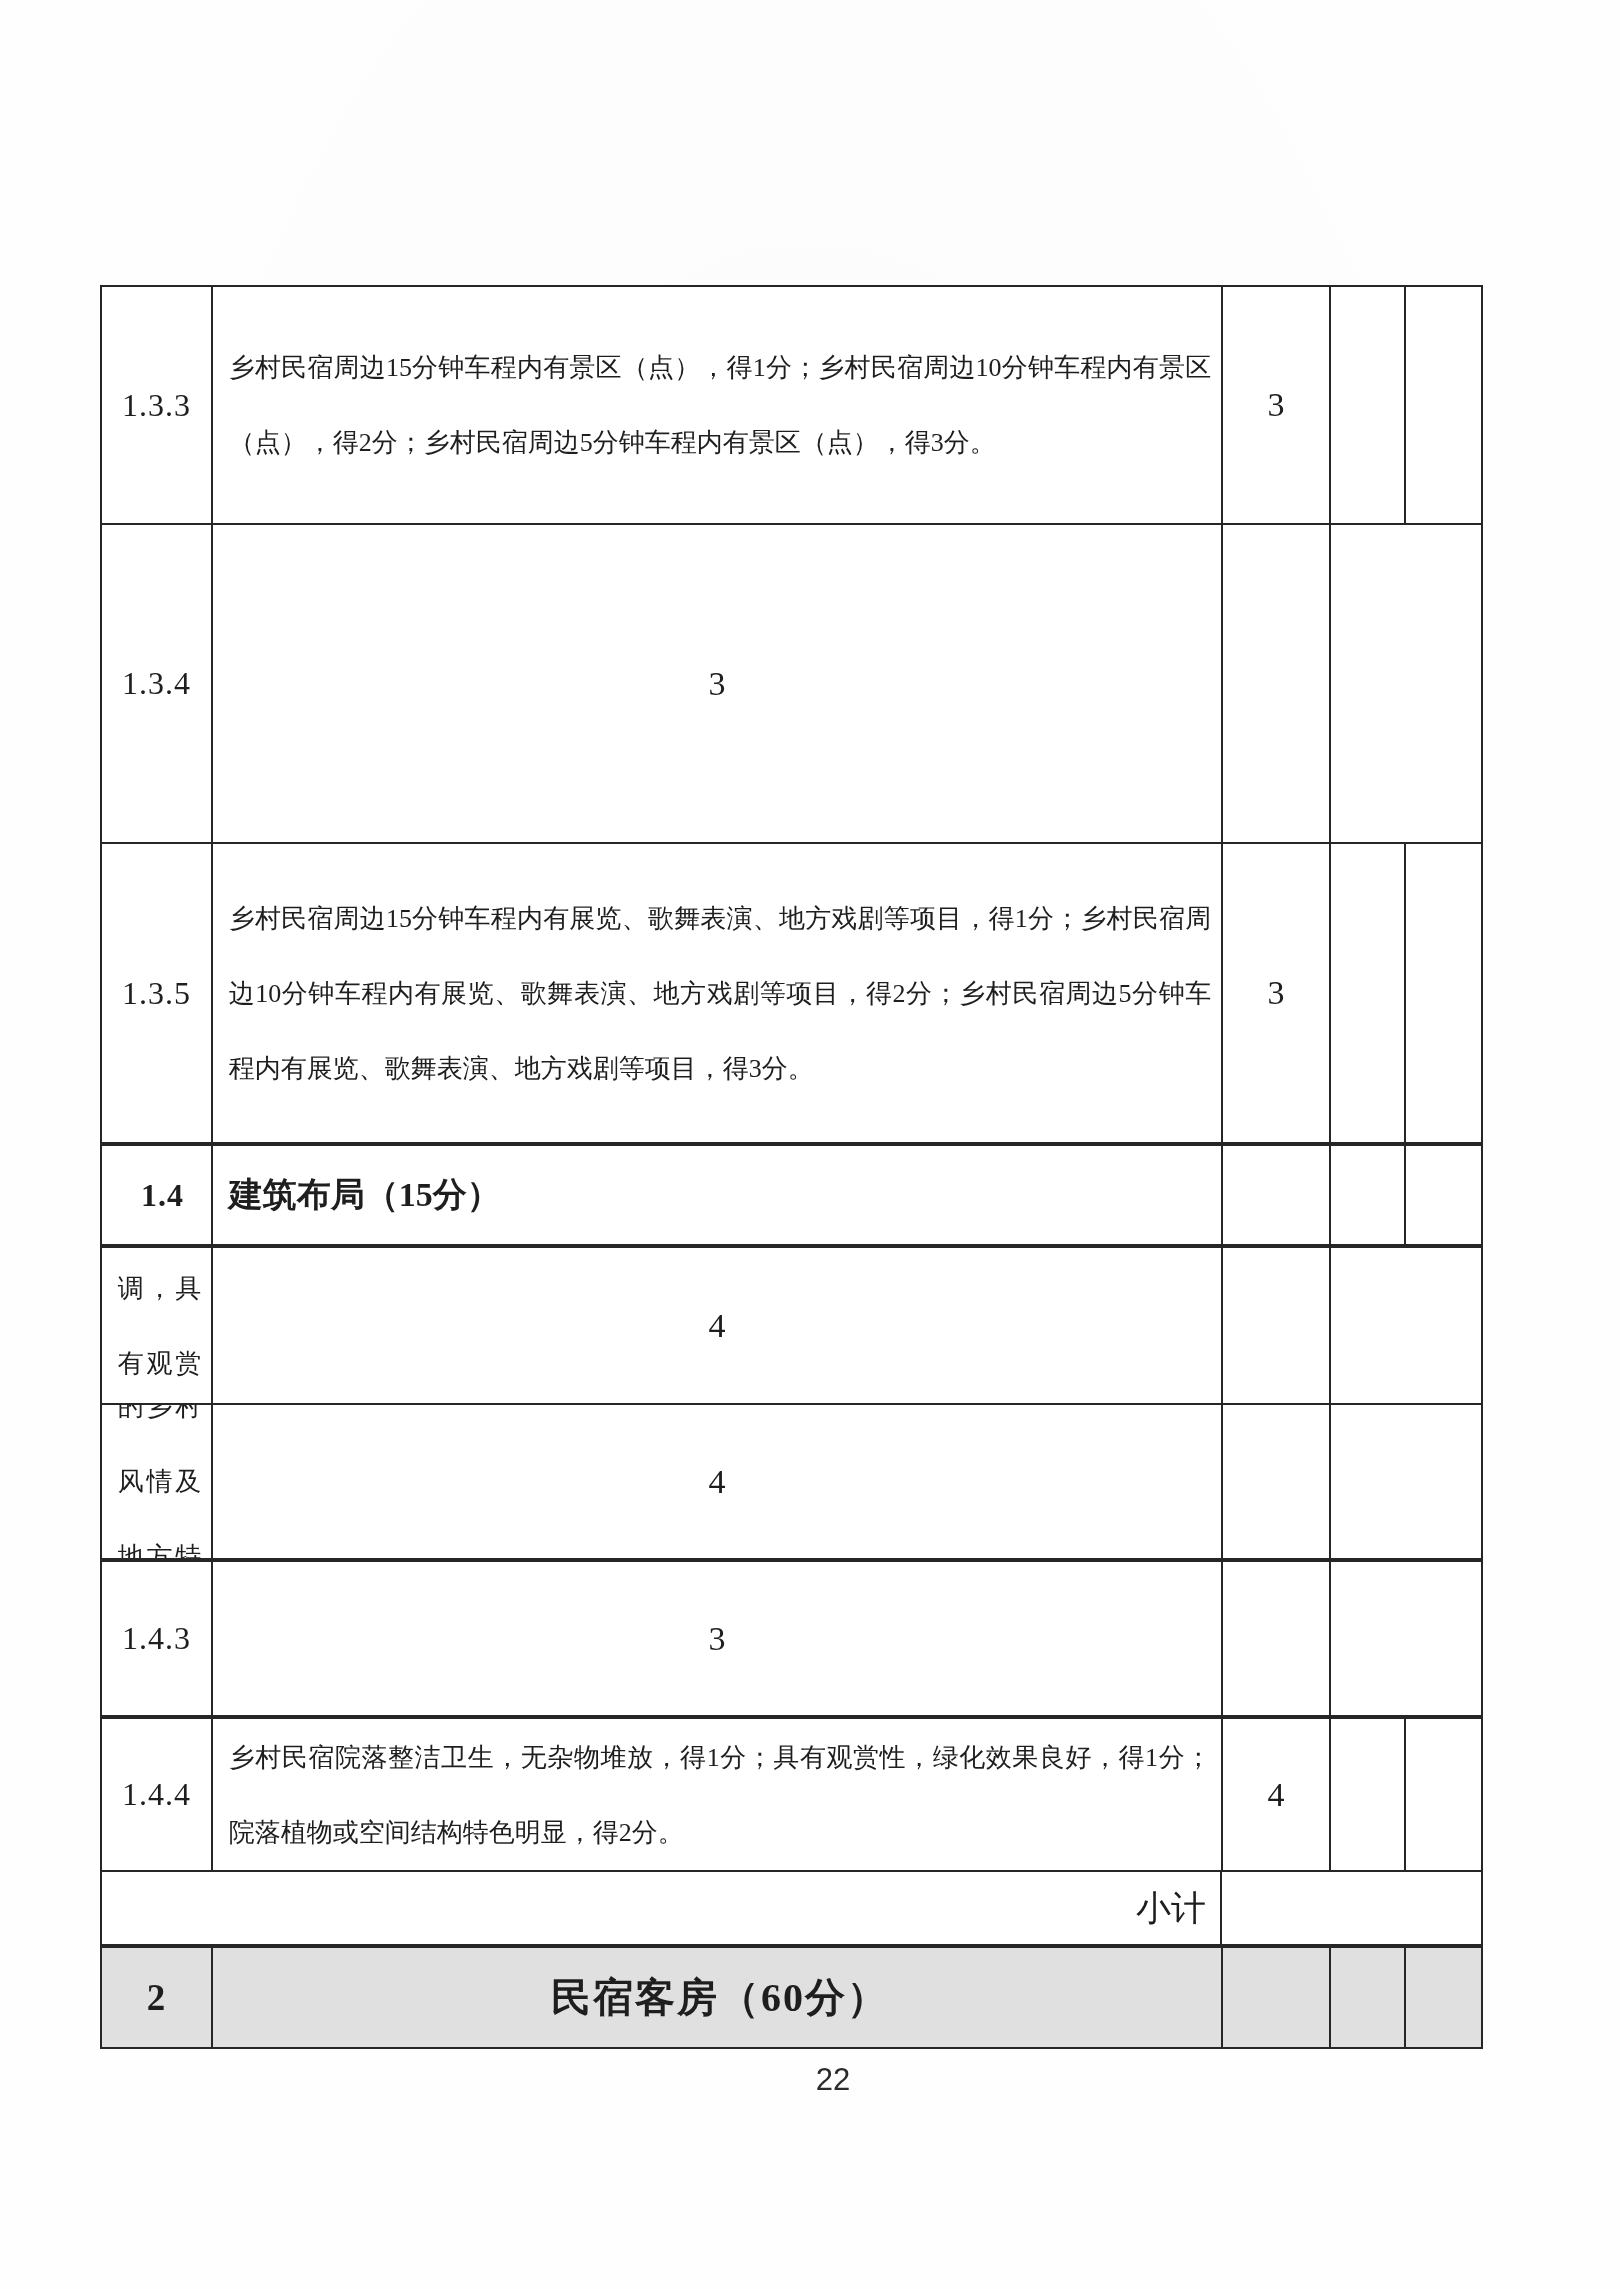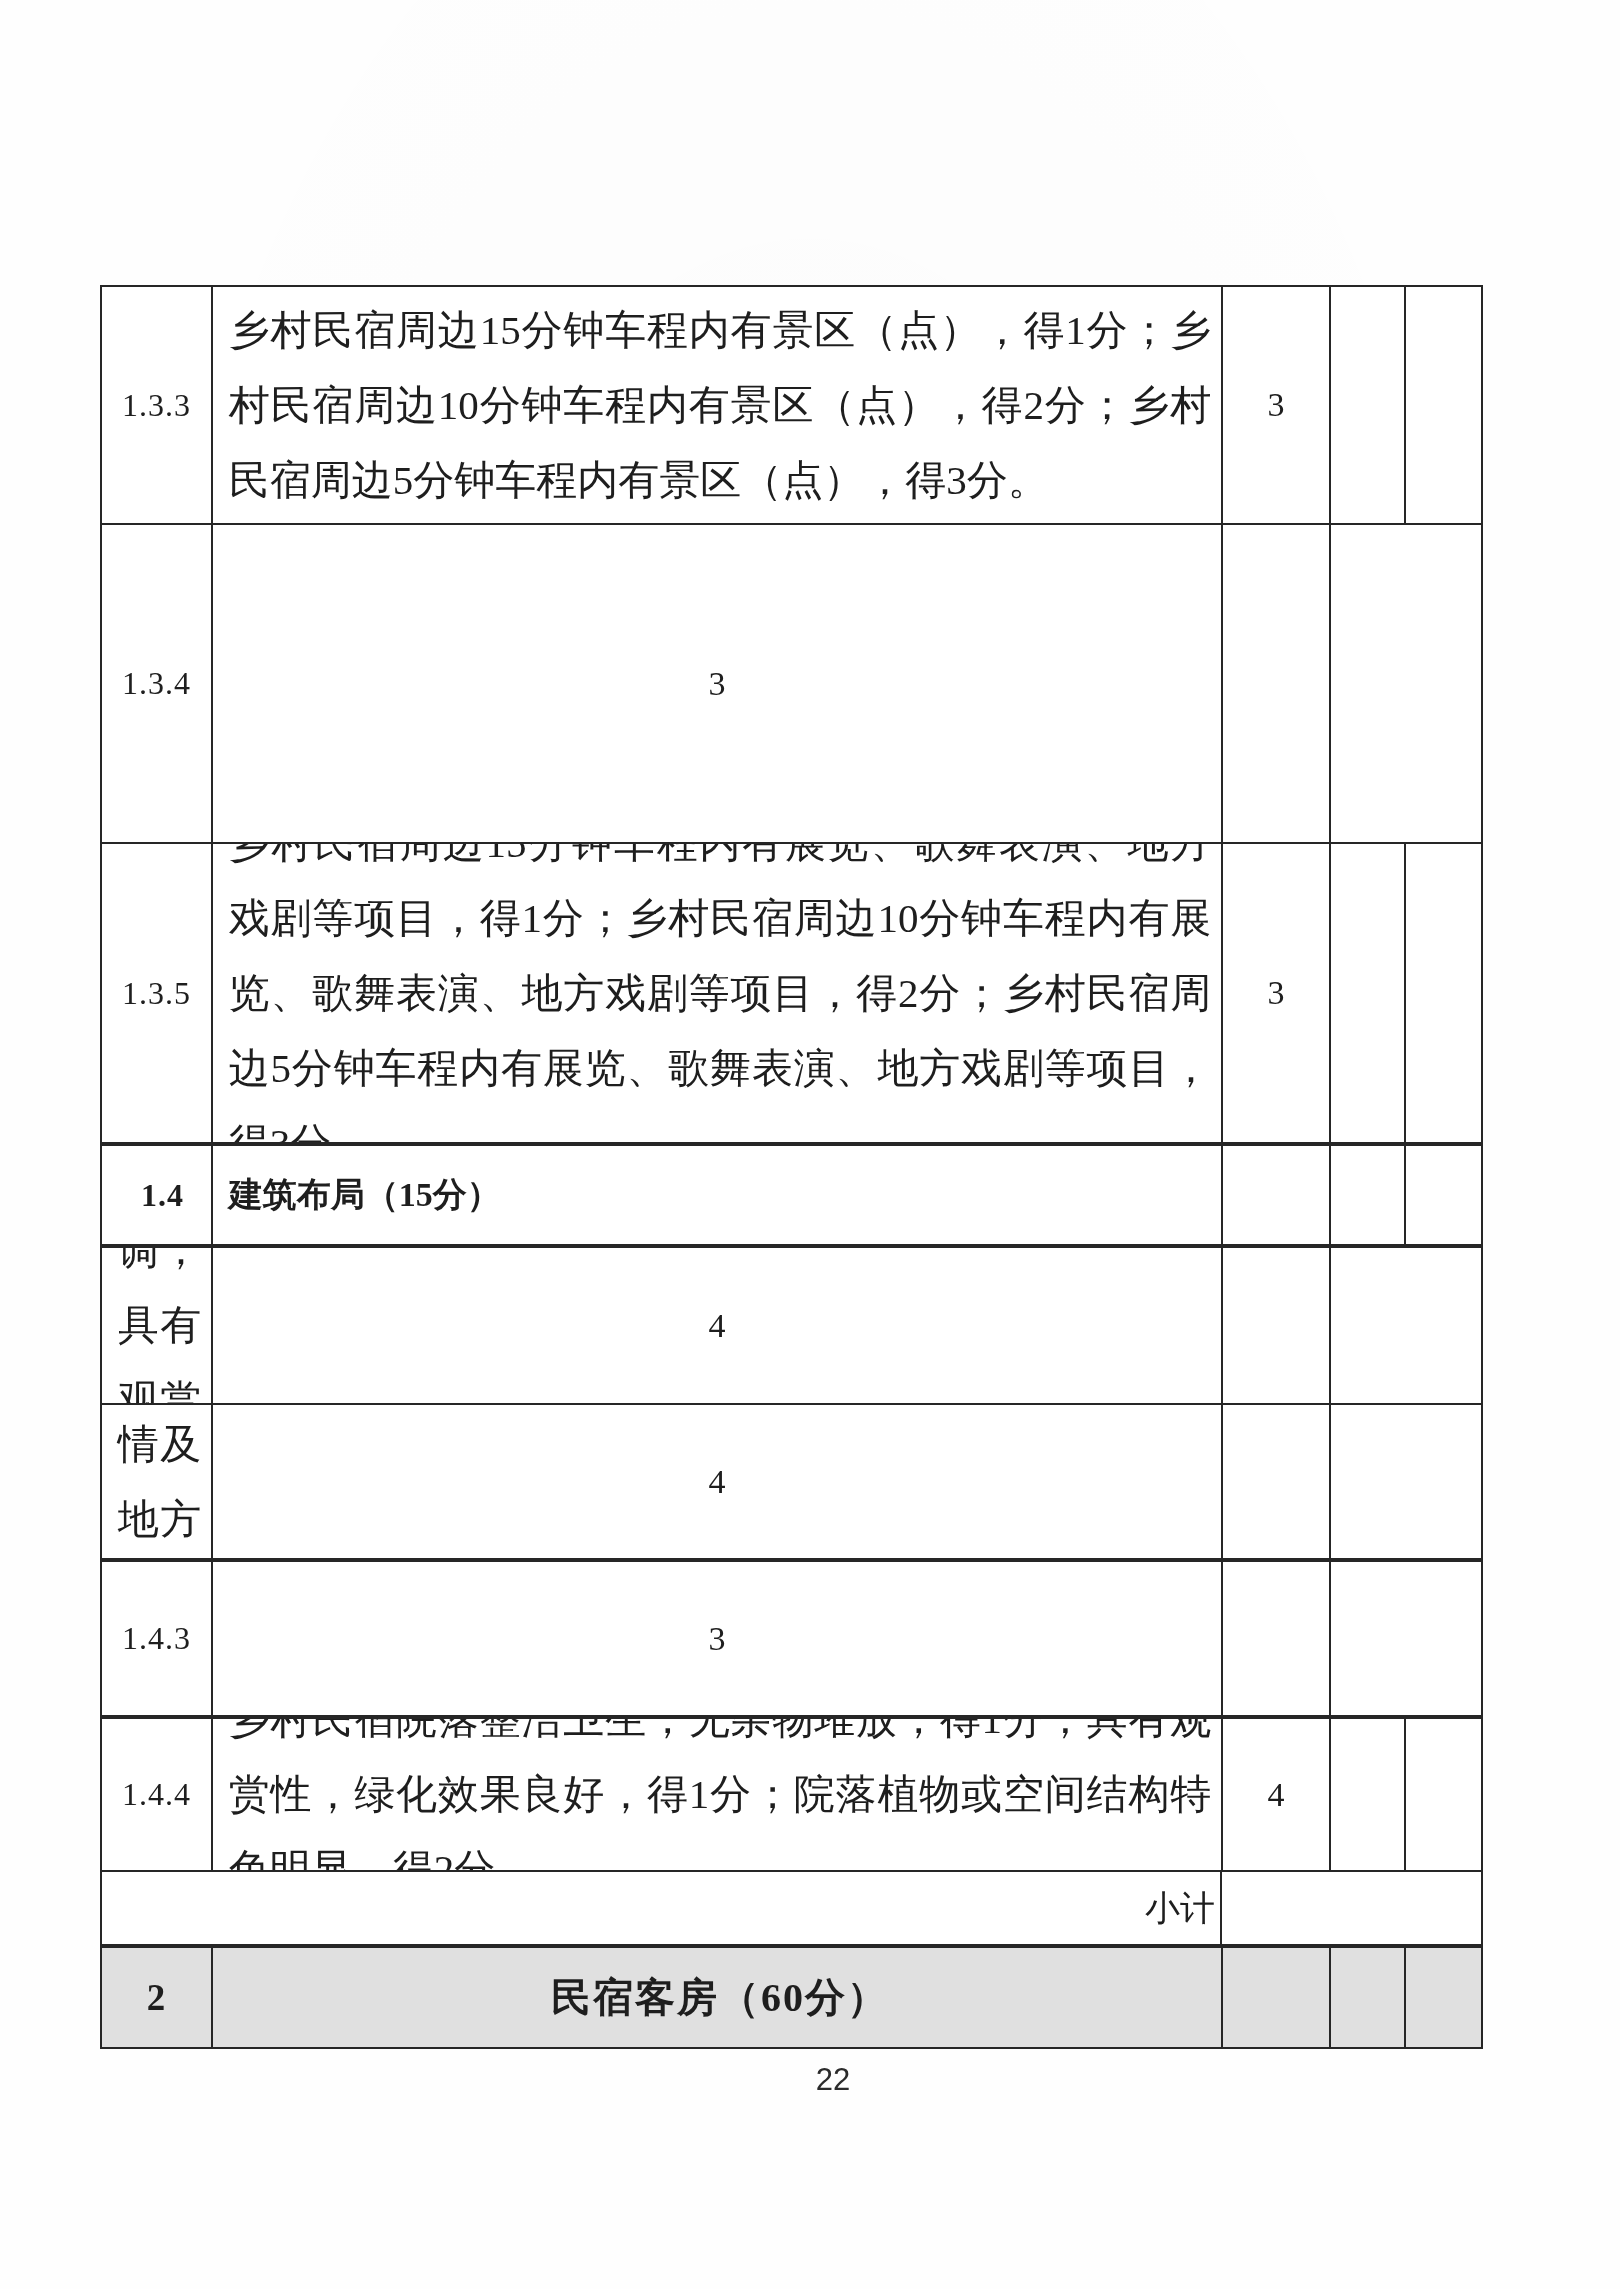--- a/index.html
+++ b/index.html
@@ -43,21 +43,21 @@
   .cell:last-child{border-right:none;}
   .cid{
     justify-content:center;
     font-size:32px;
     letter-spacing:1px;
   }
   .cdesc{
     padding:0 9.8px 0 15.7px;
   }
   .cdesc .txt{
-    font-size:41px;
+    font-size:26px;
     line-height:75px;
     text-align:justify;
     text-justify:inter-ideograph;
     width:100%;
   }
   .cscore{
     justify-content:center;
     font-size:34px;
   }
   
@@ -73,21 +73,21 @@
     display:grid;
     grid-template-columns:1120px 259px;
     border-bottom:4.9px solid #262626;
     box-sizing:border-box;
     height:76px;
   }
   .subtotal-left{
     border-right:2.9px solid #262626;
     box-sizing:border-box;
     display:flex;align-items:center;justify-content:flex-end;
-    padding-right:5px;
+    padding-right:14px;
     font-size:35px;
   }
   .subtotal-right{}
   
   .sec2-row{
     background:#e0e0e0;
   }
   .sec2-row .cid{
     font-weight:bold;
     font-size:37px;

